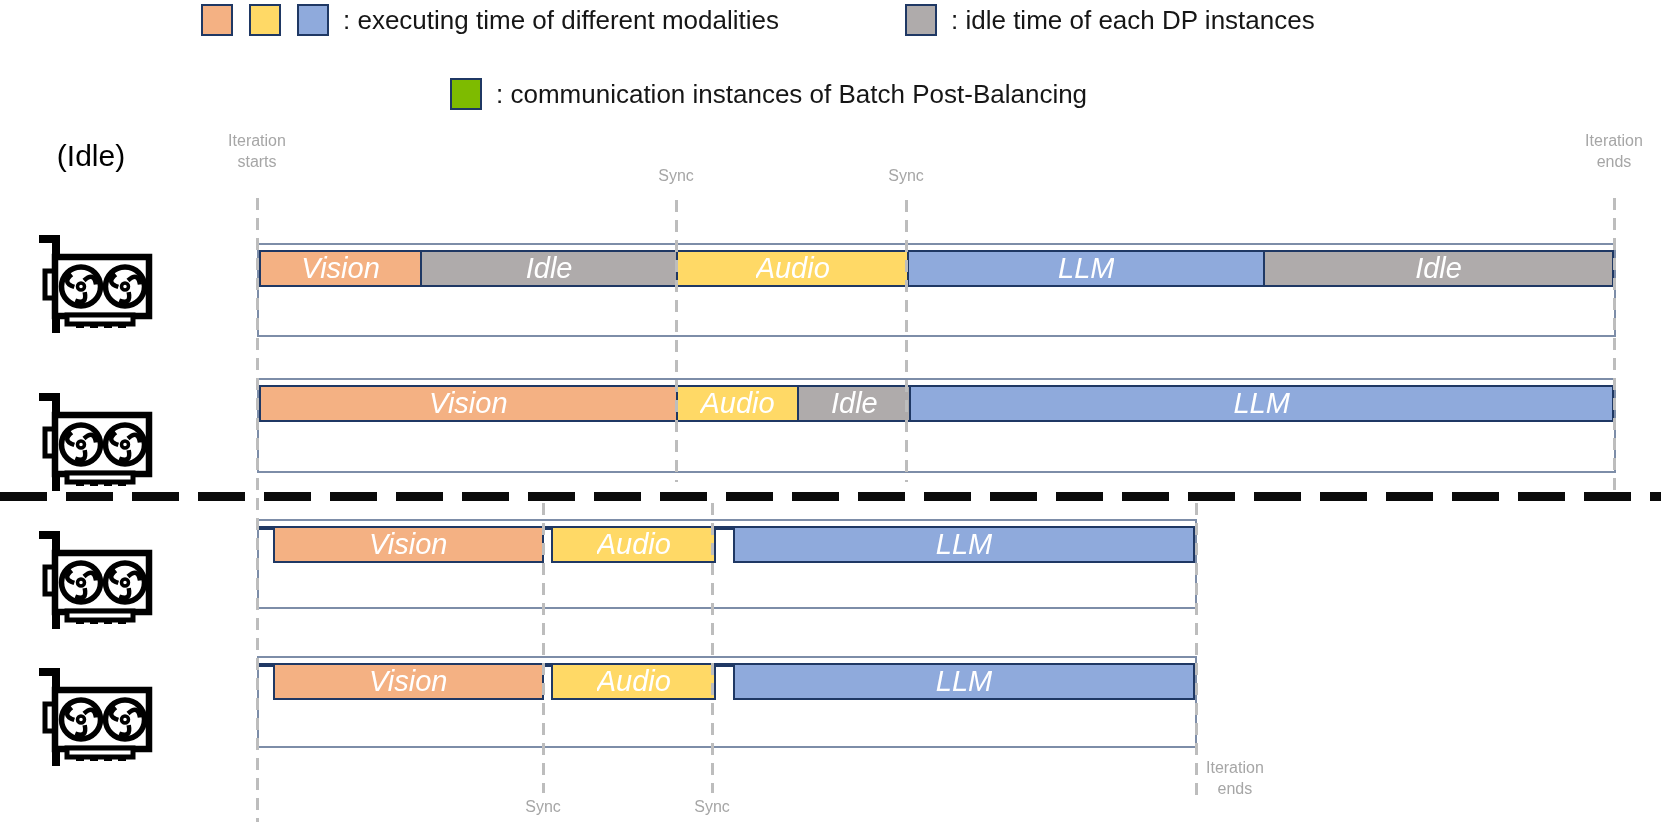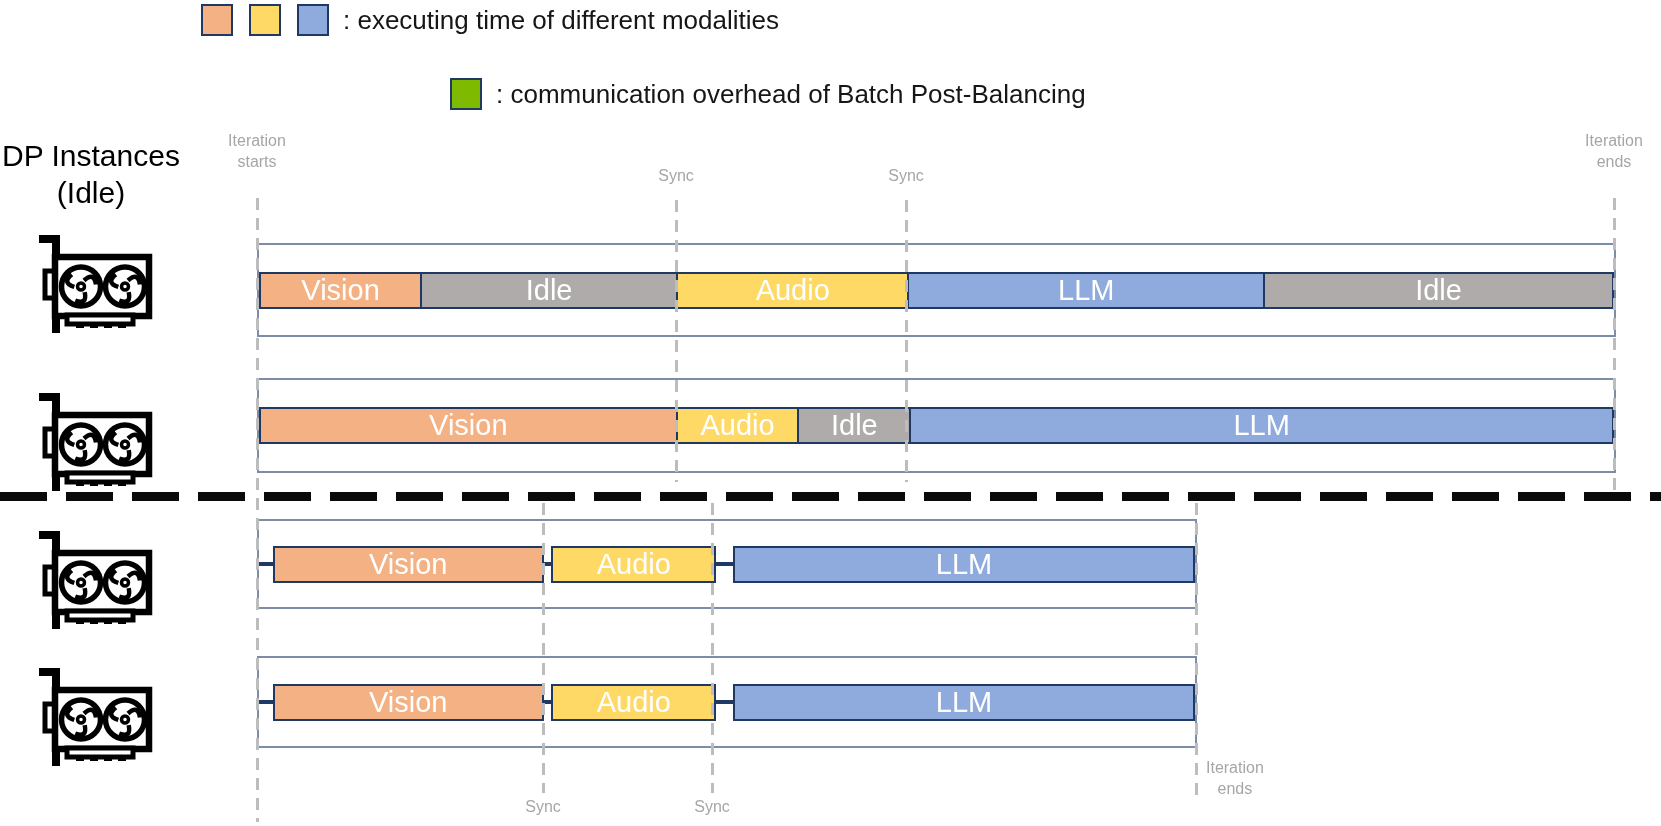--- a/index.html
+++ b/index.html
@@ -9,21 +9,21 @@
   }
   
   .legend-row{position:absolute;display:flex;align-items:flex-end;}
   .sw{width:32px;height:32px;box-sizing:border-box;border:2.5px solid #1F3864;margin-right:16px;flex:0 0 auto;}
   .legend-text{font-size:26px;color:#161616;white-space:nowrap;margin-left:-2px;}
   
   .axis-title{position:absolute;left:0;top:138px;width:182px;text-align:center;
     font-size:30px;line-height:1.22;color:#000;}
   
   .bar{position:absolute;box-sizing:border-box;border:2px solid #7D8DA8;background:#fff;
-    padding:5px 0;display:flex;align-items:center;z-index:2;}
+    padding:5px 0;display:flex;align-items:flex-start;z-index:2;font-style:italic;}
   .seg{box-sizing:border-box;border:2px solid #1F3864;margin-right:-2px;
     display:flex;align-items:center;justify-content:center;min-width:0;}
   .seg:last-child{margin-right:0;}
   .seg span{color:#fff;font-size:29px;white-space:nowrap;overflow:hidden;}
   
   .vline{position:absolute;width:3px;z-index:5;
     background:repeating-linear-gradient(180deg,#BDBDBD 0 12px,transparent 12px 20px);}
   .marker-label{position:absolute;z-index:6;color:#A6A6A6;font-size:16px;line-height:1.32;
     text-align:center;white-space:nowrap;}
   
@@ -63,28 +63,31 @@
 
 <div id="stage">
 
   <div class="legend-row" style="left:201px;top:4px;">
     <span class="sw" style="background: rgb(244, 177, 131);"></span>
     <span class="sw" style="background: rgb(255, 217, 102);"></span>
     <span class="sw" style="background: rgb(143, 170, 220);"></span>
     <span class="legend-text">: executing time of different modalities</span>
   </div>
 
+  <div class="legend-row" style="left:905px;top:4px;">
+    <span class="sw" style="background: rgb(175, 171, 171);"></span>
+    <span class="legend-text">: idle time of each DP instances</span>
+  </div>
 
   <div class="legend-row" style="left:450px;top:78px;">
     <span class="sw" style="background: rgb(126, 187, 0);"></span>
-    <span class="legend-text">: communication overhead of Batch Post-Balancing</span>
+    <span class="legend-text">: communication instances of Batch Post-Balancing</span>
   </div>
 
   <div class="axis-title">
-    <div>DP Instances</div>
     <div>(Idle)</div>
   </div>
 
   <svg class="gpu" style="top:223px;">
       <use href="#gpu-card"></use>
     </svg>
   <svg class="gpu" style="top:381px;">
       <use href="#gpu-card"></use>
     </svg>
   <svg class="gpu" style="top:519px;">

